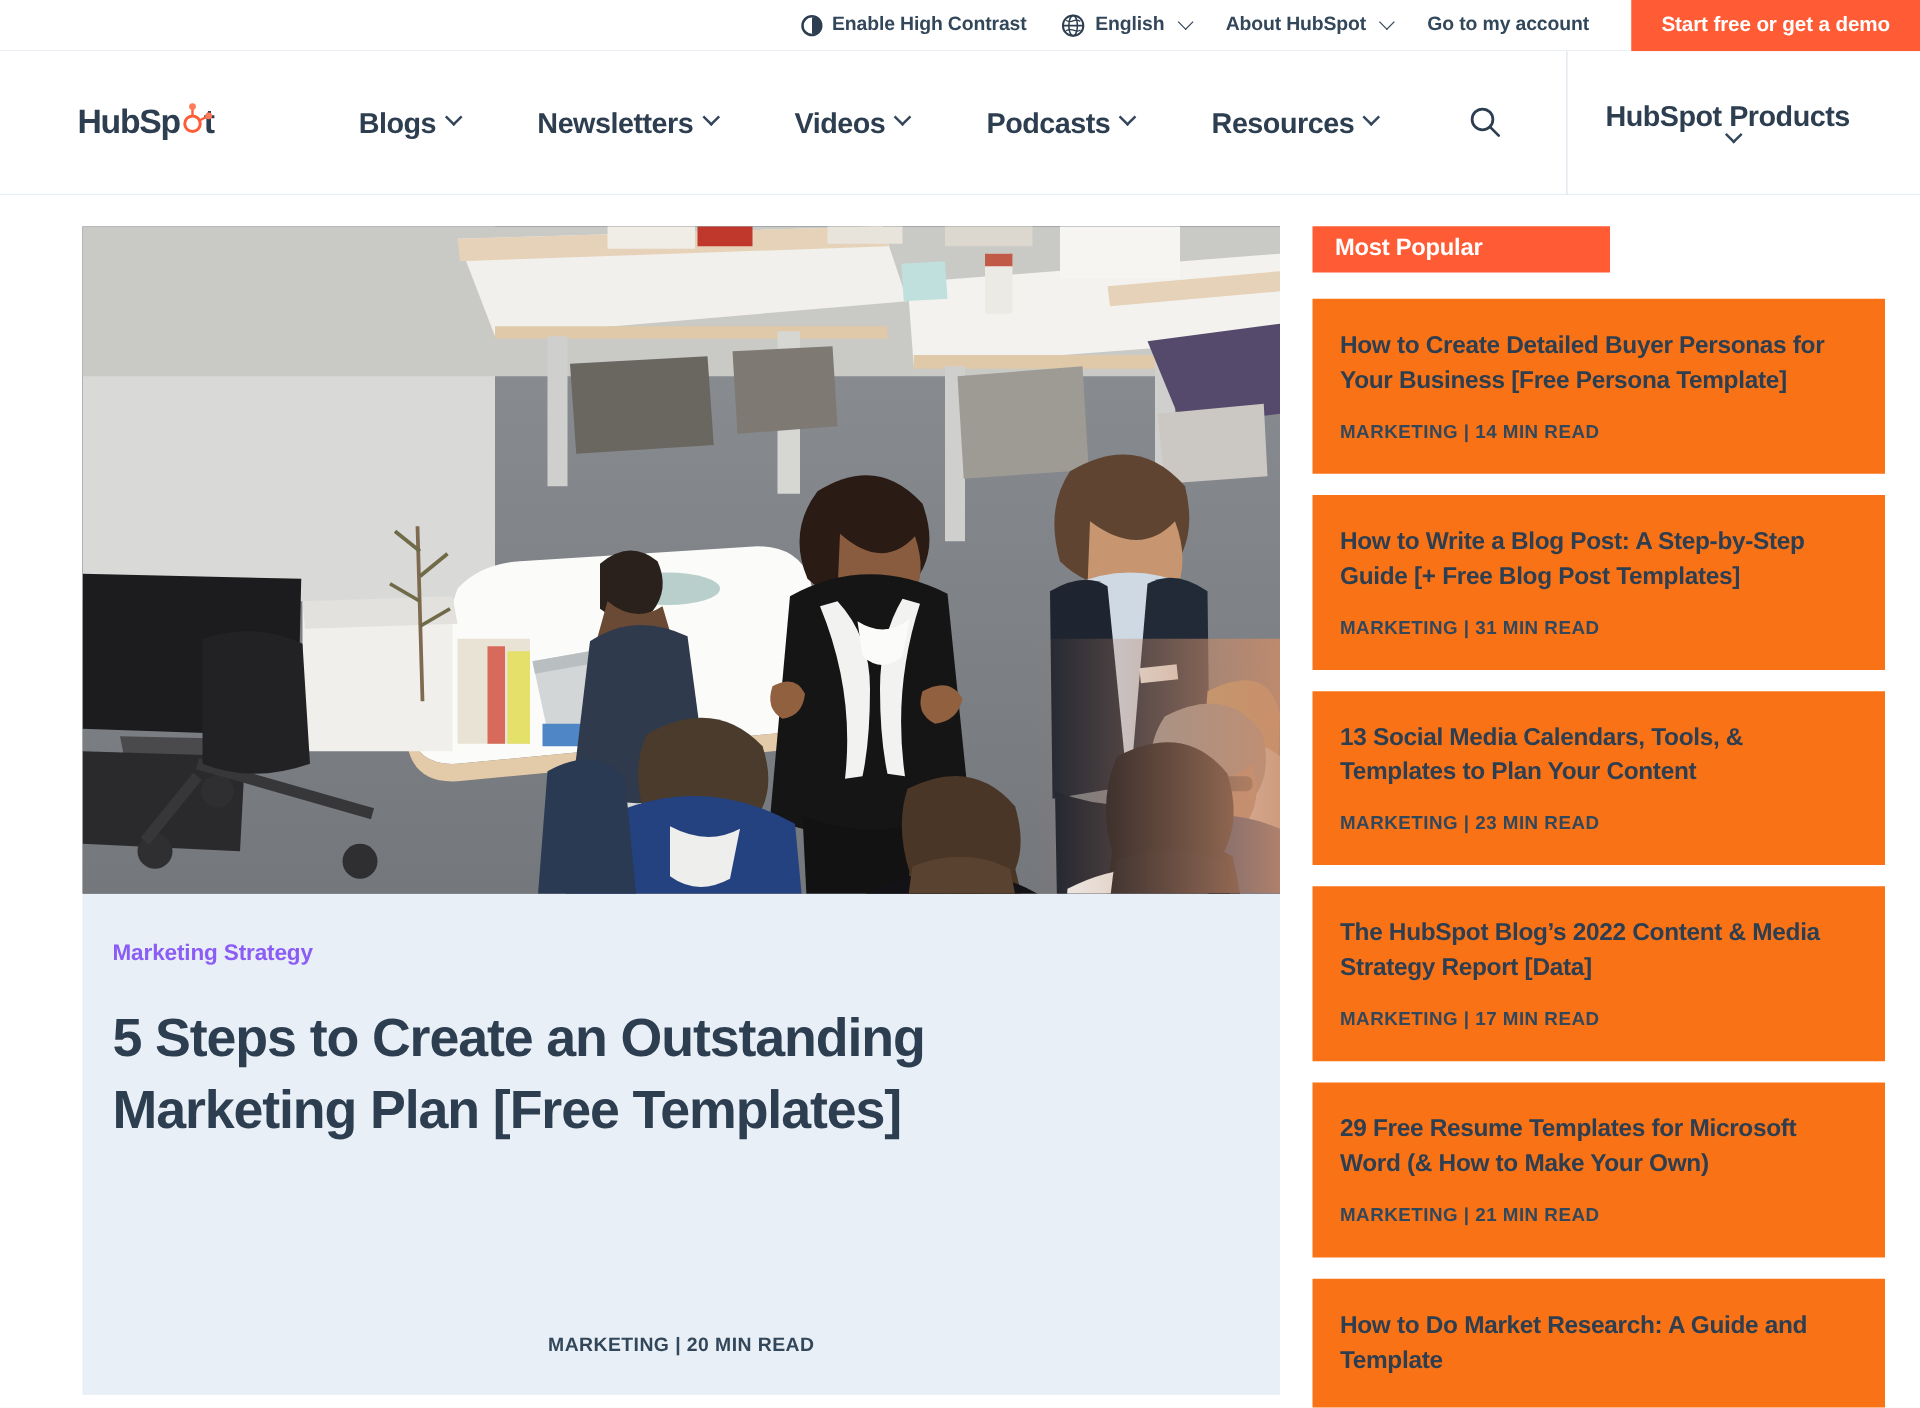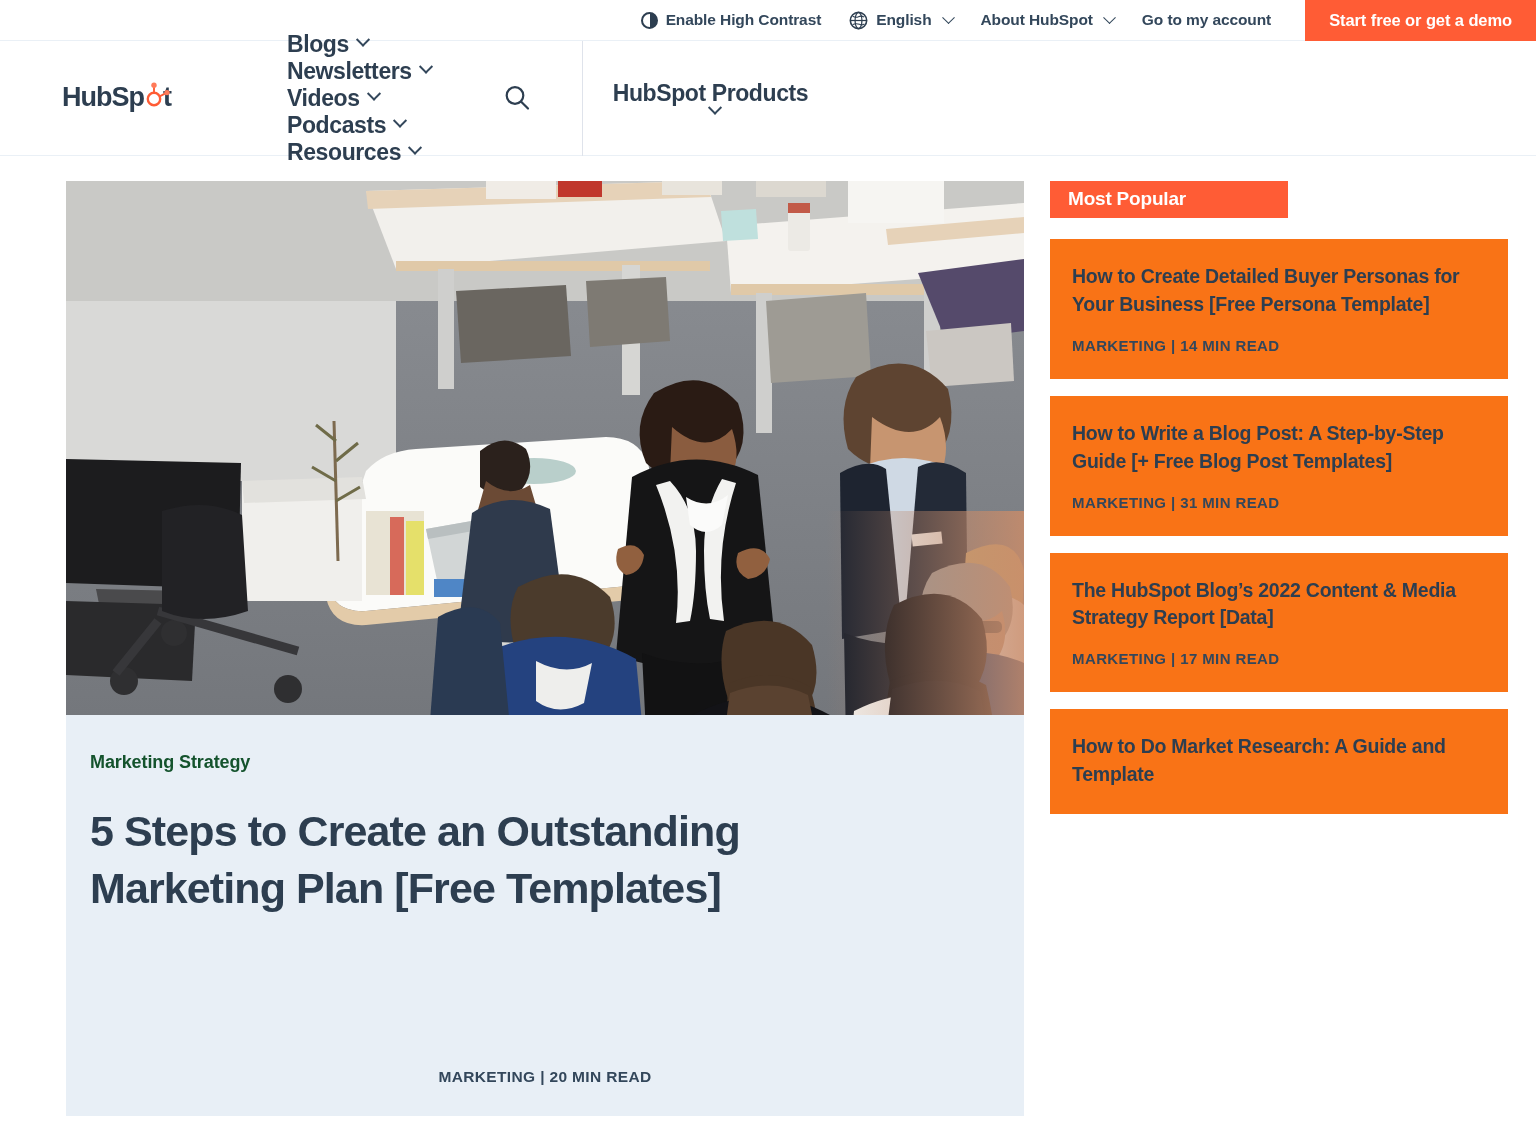--- a/index.html
+++ b/index.html
@@ -81,21 +81,21 @@
     border-bottom: 1px solid #eaf0f6;
     position: relative;
   }
   .logo {
     margin-left: 62px;
     margin-right: 72px;
     display: flex;
     align-items: center;
     cursor: pointer;
   }
-  .navlist { display: flex; align-items: flex-start; gap: 0px; flex-direction: column; }
+  .navlist { display: flex; align-items: flex-end; gap: 12px; }
   .navitem {
     display: flex;
     align-items: center;
     font-size: 23px;
     font-weight: 700;
     color: #2d3e50;
     letter-spacing: -0.4px;
     padding: 0 25px;
     cursor: pointer;
     white-space: nowrap;
@@ -163,21 +163,21 @@
   .hero svg { display: block; width: 958px; height: 534px; }
   .feature-body {
     padding: 37px 24px 0 24px;
     flex: 1;
     display: flex;
     flex-direction: column;
   }
   .topic {
     font-size: 18px;
     font-weight: 600;
-    color: #14532d;
+    color: #8b5cf6;
     letter-spacing: -0.1px;
   }
   .feature-title {
     margin-top: 30px;
     font-size: 43px;
     line-height: 1.32;
     font-weight: 700;
     color: #2d3e50;
     letter-spacing: -0.9px;
     max-width: 760px;
@@ -475,27 +475,35 @@
     <div class="side-card">
       <div class="side-title">How to Create Detailed Buyer Personas for Your Business [Free Persona Template]</div>
       <div class="side-meta">MARKETING | 14 MIN READ</div>
     </div>
 
     <div class="side-card">
       <div class="side-title">How to Write a Blog Post: A Step-by-Step Guide [+ Free Blog Post Templates]</div>
       <div class="side-meta">MARKETING | 31 MIN READ</div>
     </div>
 
+    <div class="side-card">
+      <div class="side-title">13 Social Media Calendars, Tools, &amp; Templates to Plan Your Content</div>
+      <div class="side-meta">MARKETING | 23 MIN READ</div>
+    </div>
 
 
     <div class="side-card">
       <div class="side-title">The HubSpot Blog’s 2022 Content &amp; Media Strategy Report [Data]</div>
       <div class="side-meta">MARKETING | 17 MIN READ</div>
     </div>
 
+    <div class="side-card">
+      <div class="side-title">29 Free Resume Templates for Microsoft Word (&amp; How to Make Your Own)</div>
+      <div class="side-meta">MARKETING | 21 MIN READ</div>
+    </div>
 
     <div class="side-card">
       <div class="side-title">How to Do Market Research: A Guide and Template</div>
 
     </div>
 
   </div>
 </div>
 
 </body></html>

